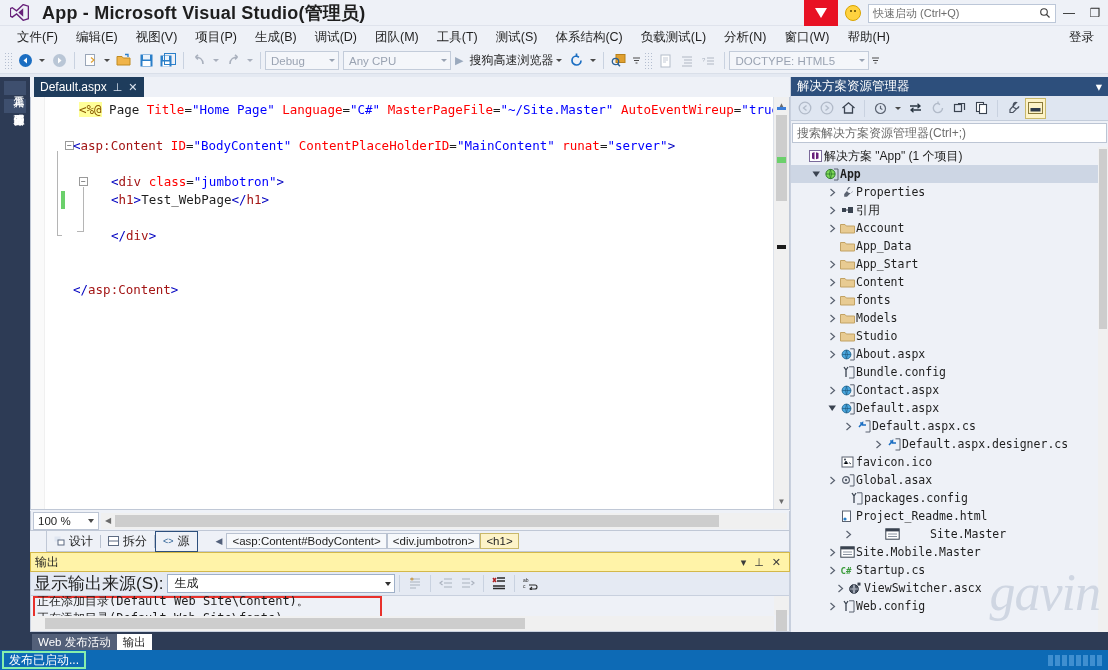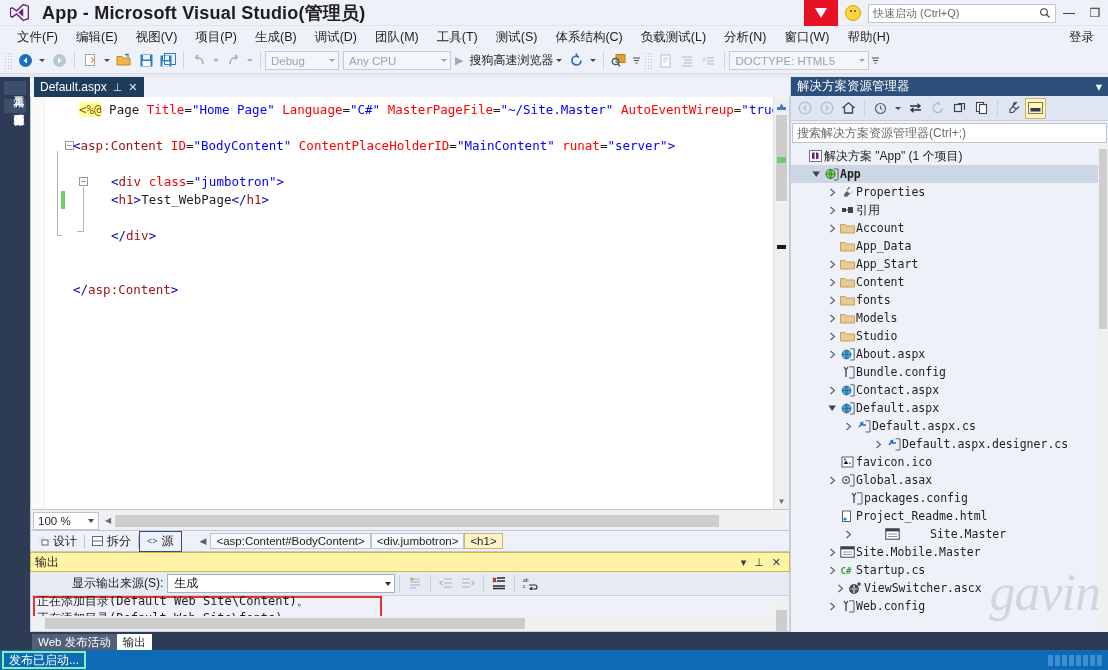--- a/index.html
+++ b/index.html
@@ -93,39 +93,39 @@
 
   
   .zoomrow { position:absolute; left:0; right:0; bottom:101px; height:20px; display:flex; align-items:center;
      background:#eef1f7; border:1px solid #c0c8d6; border-top:0;}
   .zoombox { width:66px; height:18px; margin-left:2px; background:#fff; border:1px solid #bcc5d4;
      display:flex; align-items:center; font-size:11.5px; padding-left:4px; }
   .zoombox .ca{ margin-left:auto; margin-right:4px; width:0;height:0;border-left:3px solid transparent;border-right:3px solid transparent;border-top:4px solid #4a4a4a;}
   .hscroll { flex:1; height:16px; margin:0 2px; background:#f0f0f0; display:flex; align-items:center; position:relative; }
   .hs-arrow { width:14px; text-align:center; font-size:8px; color:#6b6b6b; }
   .hs-thumb { position:absolute; left:14px; width:88%; top:2px; bottom:2px; background:#cdcdcd; }
-  .viewbar { position:absolute; left:0; right:0; bottom:80px; height:21px; display:flex; align-items:center;
+  .viewbar { position:absolute; left:16px; right:0; bottom:80px; height:21px; display:flex; align-items:center;
      background:#eef1f7; border:1px solid #c0c8d6; border-top:0; font-size:12px; }
   .vtab { display:flex; align-items:center; gap:4px; padding:1px 7px; }
   .vtab.active { border:1px solid #2d4f7c; background:#eef1f7; }
   .vsep { width:1px; height:13px; background:#b9c2d1; }
   .crumbbar { display:flex; align-items:center; gap:0px; margin-left:14px; }
   .crumb { border:1px solid #b9c2d1; background:#f6f8fb; padding:1px 5px; font-size:11.5px;
       font-family:Liberation Sans, sans-serif; }
   .crumb.sel { background:#fdf3c8; border-color:#c9b86a; }
   .crumb-nav { color:#52607a; font-size:9px; padding:0 4px; }
 
   
   .outpanel { position:absolute; left:0; right:0; bottom:0; height:80px; }
   .out-head { height:20px; background:#fff3a8; display:flex; align-items:center; padding:0 4px;
      border:1px solid #d3b84a; font-size:12px; }
   .out-head .t { flex:1; }
   .out-head .ic { padding:0 4px; color:#3b3b3b; font-size:11px; }
   .out-tools { height:24px; background:#e5eaf3; display:flex; align-items:center; border:1px solid #c8d0de; border-top:0; padding:0 3px; }
-  .out-tools .lbl { font-size:12px; margin-right:4px;margin-left:38px; }
+  .out-tools .lbl { font-size:17px; margin-right:4px; }
   .out-combo { width:228px; height:19px; background:#fff; border:1px solid #9fb0c8; display:flex; align-items:center; padding:0 3px 0 6px; font-size:12px; }
   .out-combo .ca{ margin-left:auto; width:0;height:0;border-left:3px solid transparent;border-right:3px solid transparent;border-top:4px solid #303030;}
   .out-body { position:absolute; left:0; right:0; top:44px; bottom:0; background:#eef1f7; border:1px solid #c8d0de; border-top:0;
      font-family:"DejaVu Sans Mono","Liberation Mono",monospace; font-size:12px; overflow:hidden; }
   .out-redbox { position:absolute; left:2px; top:0px; width:349px; border:2px solid #e8312b; height:97px; }
   .out-line { position:absolute; left:6px; white-space:pre; line-height:17px; }
   .out-sv { position:absolute; right:0; top:0; bottom:16px; width:15px; background:#f0f0f0; }
   .out-sv .th { position:absolute; left:2px; right:2px; top:14px; height:60px; background:#cdcdcd; }
   .out-sh { position:absolute; left:0; right:15px; bottom:0; height:15px; background:#f0f0f0; }
   .out-sh .th { position:absolute; left:14px; width:480px; top:2px; bottom:2px; background:#cdcdcd; }

